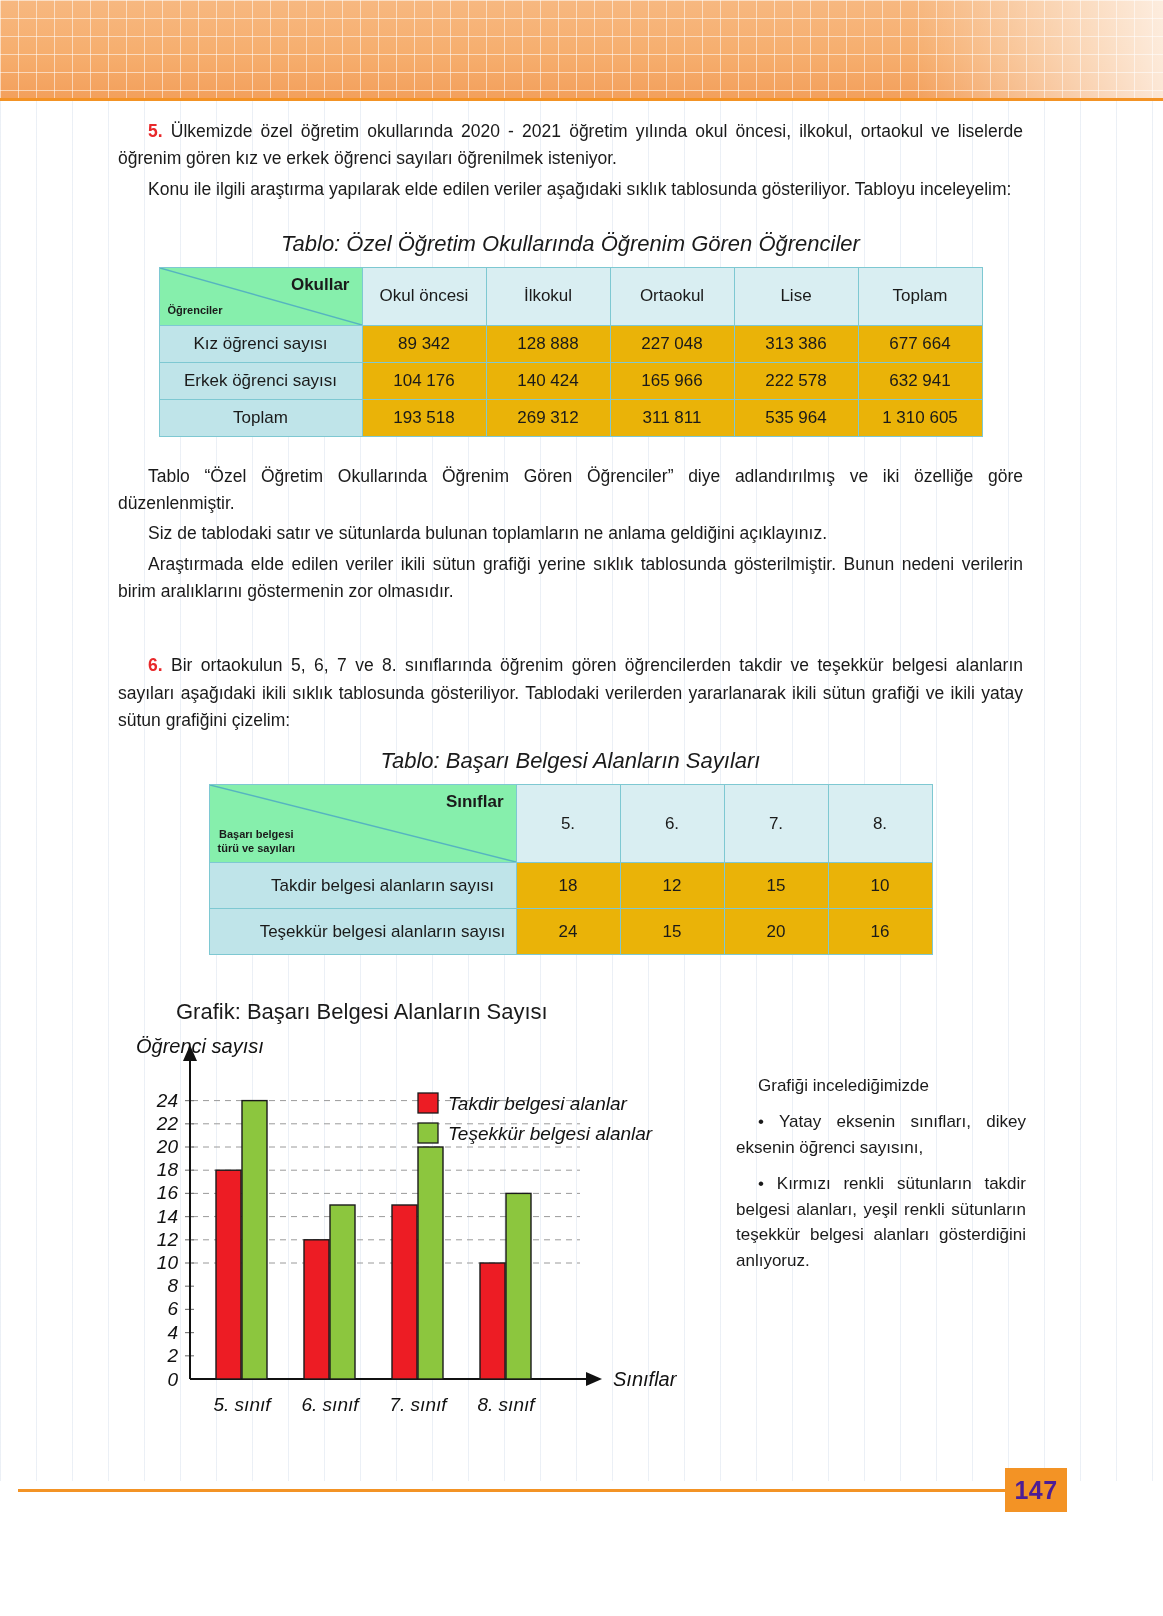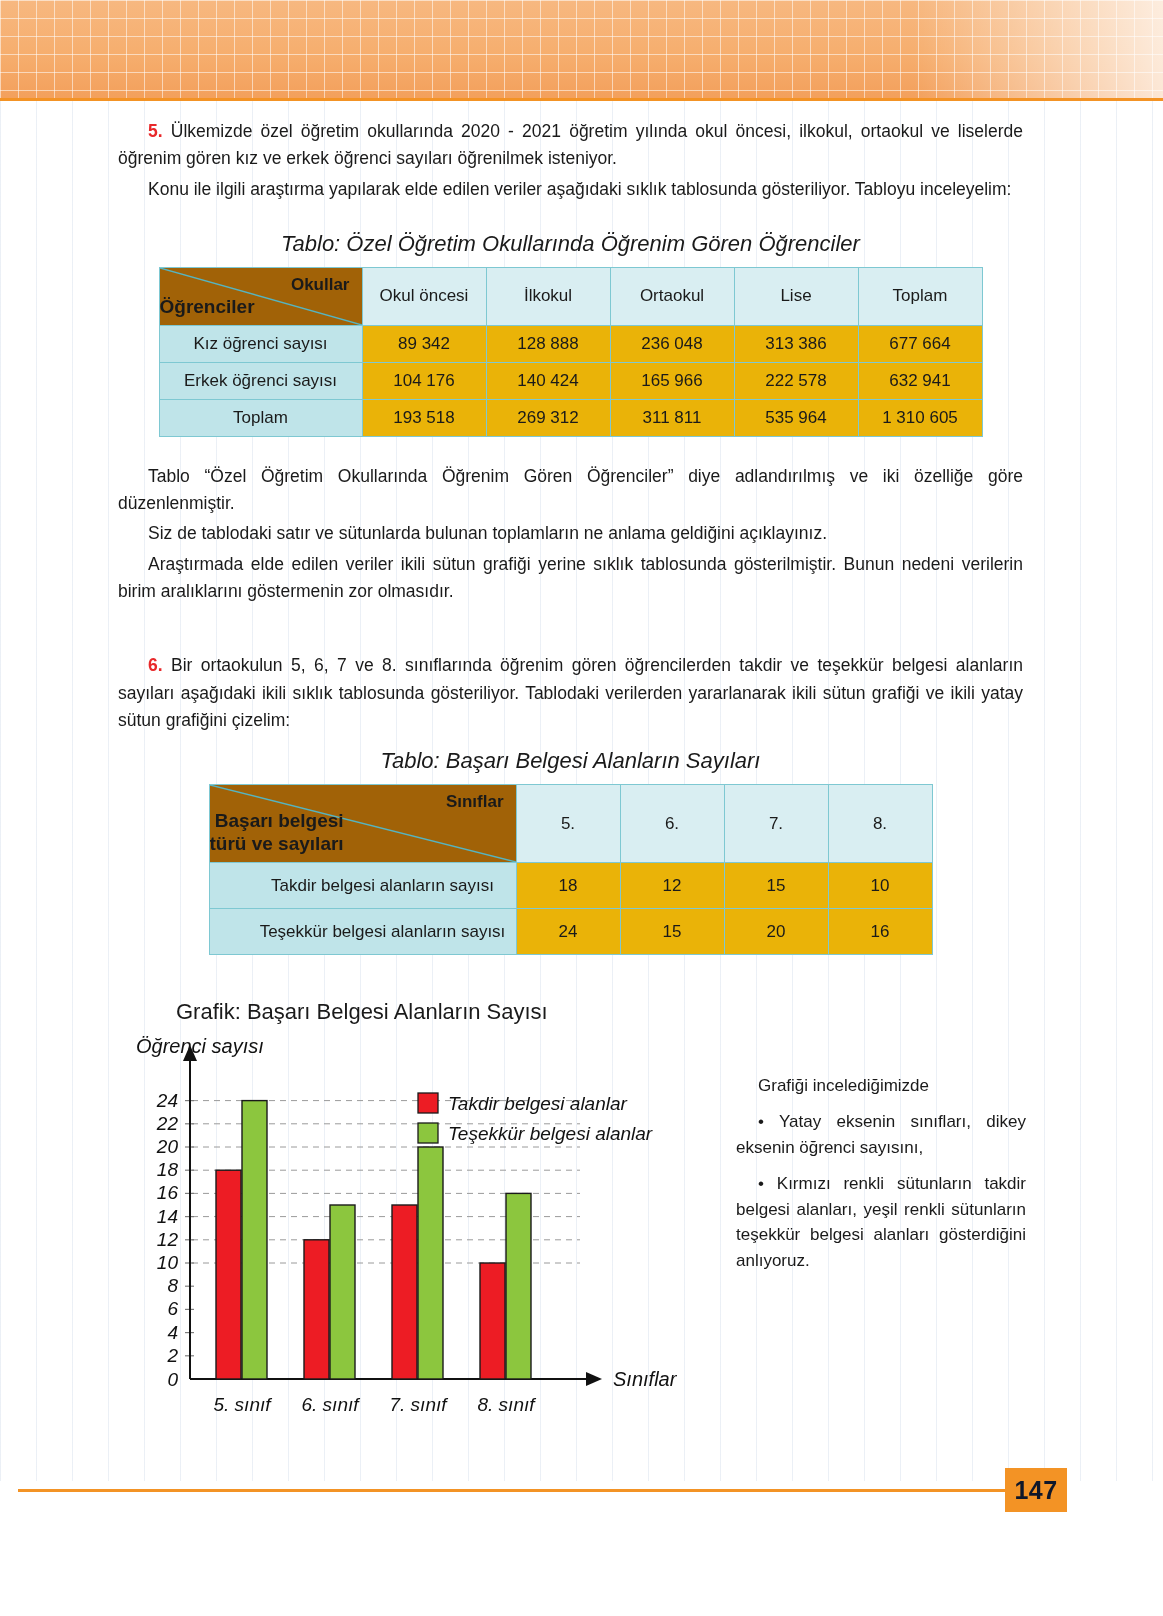--- a/index.html
+++ b/index.html
@@ -102,41 +102,41 @@
   .lbl-cell {
     background: #bfe4e9;
     text-align: left;
     padding-left: 14px;
   }
   .val-cell { background: #eab308; margin-top: 31px; }
 
   
   .diag {
     position: relative;
-    background: #a16207;
+    background: #86efac;
     padding: 0;
     overflow: hidden;
   }
   .diag .diag-line {
     position: absolute;
     top: 0; left: 0;
     width: 100%; height: 100%;
   }
   .diag .corner-tr {
     position: absolute;
     top: 7px; right: 12px;
     font-weight: bold;
     font-size: 17px;
   }
   .diag .corner-bl {
     position: absolute;
-    bottom: 7px; left: 0;
+    bottom: 7px; left: 8px;
     font-weight: bold;
-    font-size: 19px;
-    text-align: right;
+    font-size: 11px;
+    text-align: center;
     line-height: 1.22;
   }
 
   
   #table1 { width: 823px; margin: 0 auto; }
   #table1 .diag { height: 58px; }
   #table1 td { height: 37px; }
 
   
   #table2 { width: 723px; margin: 0 auto; }
@@ -169,21 +169,21 @@
     position: absolute;
     left: 18px; top: 1489px;
     width: 1000px; height: 3px;
     background: #f39325;
   }
   .page-badge {
     position: absolute;
     right: 96px; top: 1468px;
     width: 62px; height: 44px;
     background: #f39325;
-    color: #0f172a;
+    color: #4c1d95;
     font-size: 25px;
     font-weight: bold;
     display: flex;
     align-items: center;
     justify-content: center;
     letter-spacing: .5px;
   }
 </style>
 </head>
 <body>
@@ -219,21 +219,21 @@
       <td class="hdr-cell" style="width:124px;">Okul öncesi</td>
       <td class="hdr-cell" style="width:124px;">İlkokul</td>
       <td class="hdr-cell" style="width:124px;">Ortaokul</td>
       <td class="hdr-cell" style="width:124px;">Lise</td>
       <td class="hdr-cell" style="width:124px;">Toplam</td>
     </tr>
     <tr>
       <td class="lbl-cell">Kız öğrenci sayısı</td>
       <td class="val-cell">89 342</td>
       <td class="val-cell">128 888</td>
-      <td class="val-cell">236 048</td>
+      <td class="val-cell">227 048</td>
       <td class="val-cell">313 386</td>
       <td class="val-cell">677 664</td>
     </tr>
     <tr>
       <td class="lbl-cell">Erkek öğrenci sayısı</td>
       <td class="val-cell">104 176</td>
       <td class="val-cell">140 424</td>
       <td class="val-cell">165 966</td>
       <td class="val-cell">222 578</td>
       <td class="val-cell">632 941</td>

